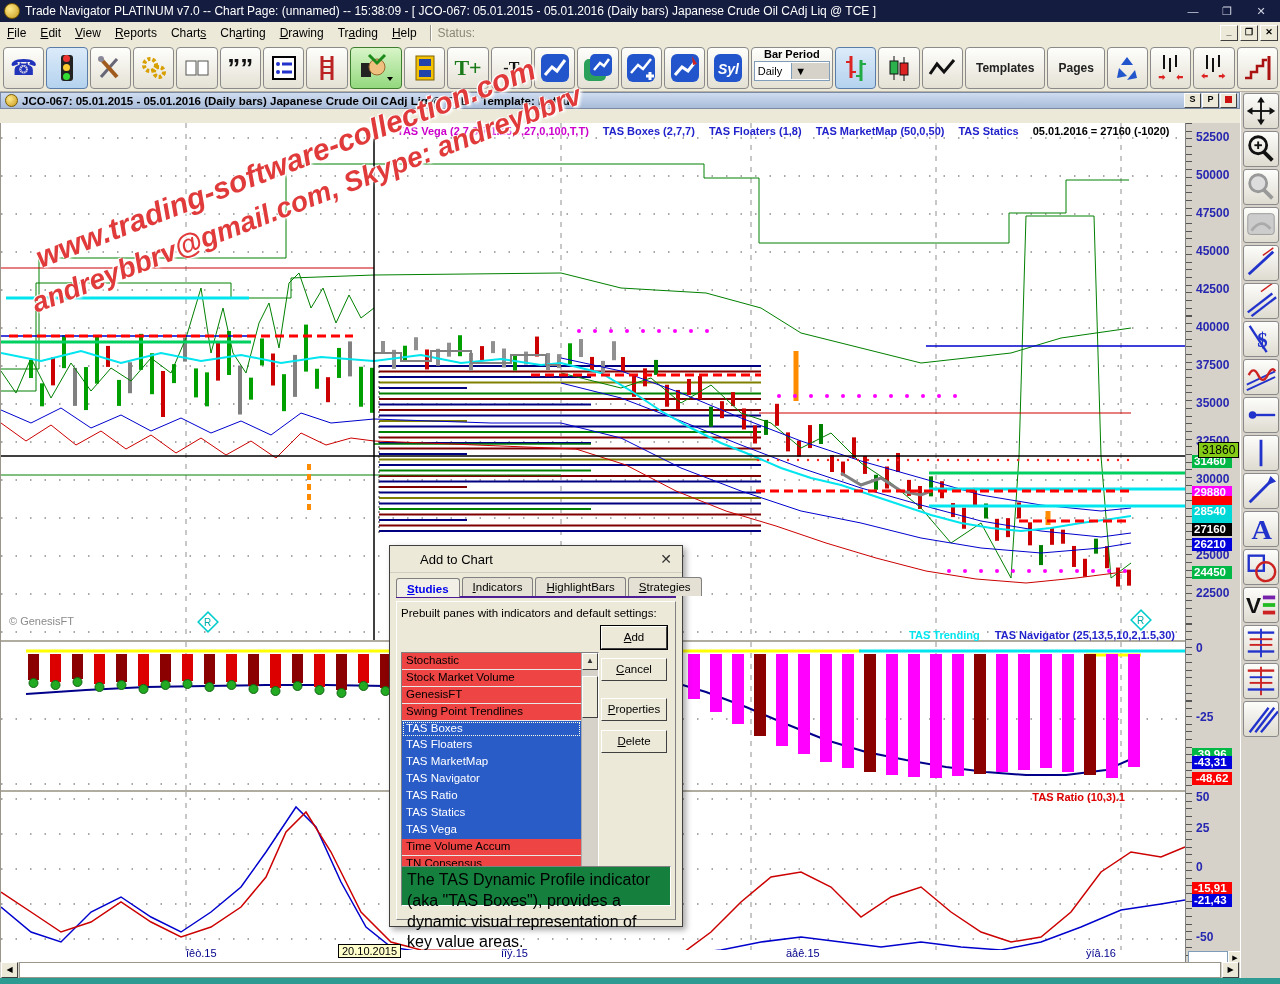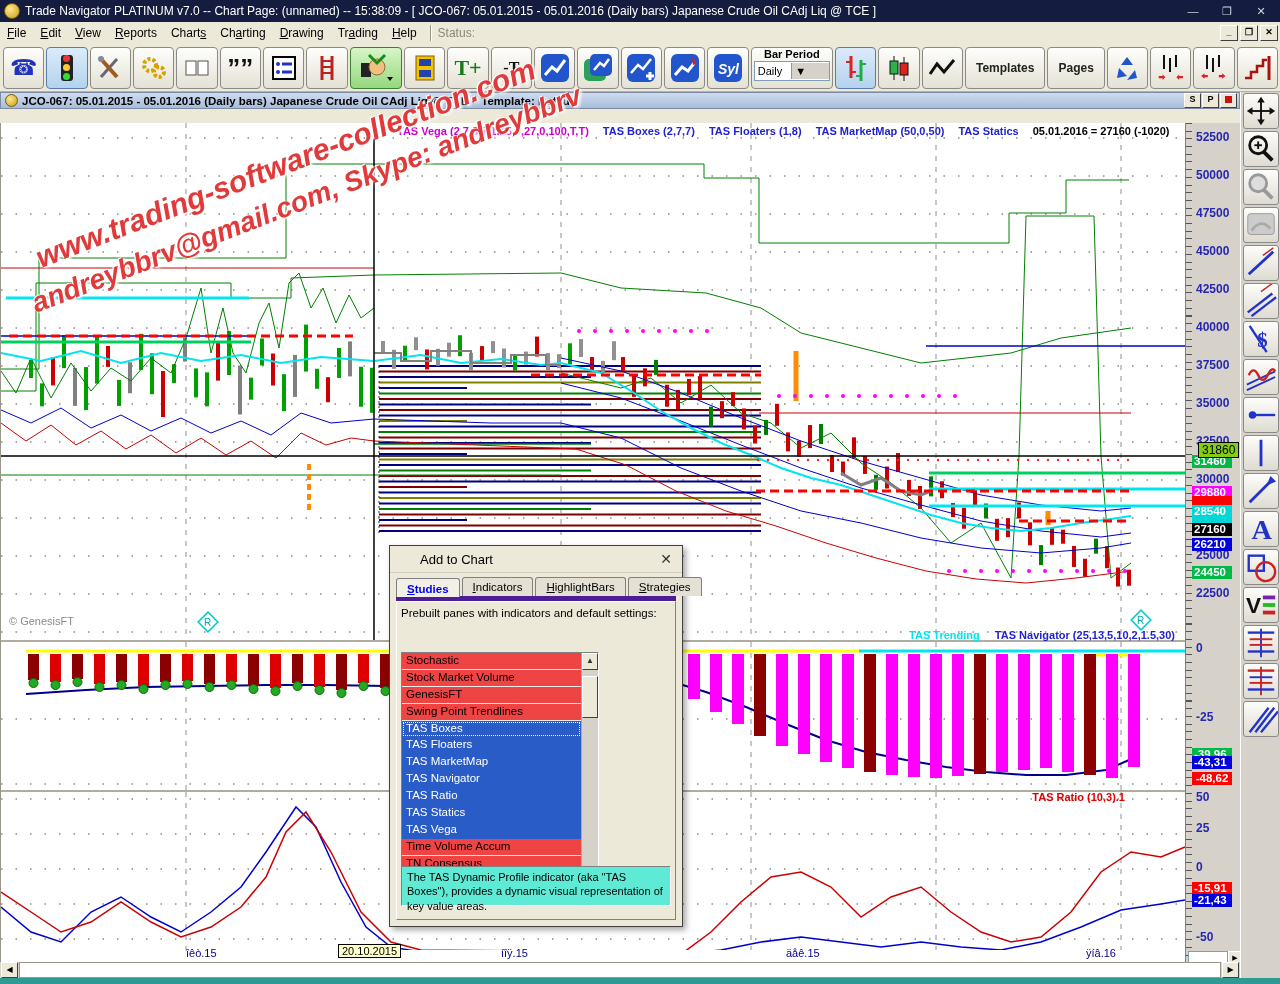--- a/index.html
+++ b/index.html
@@ -65,38 +65,38 @@
   
   #hscroll{position:absolute;left:0;top:962px;width:1240px;height:16px;background:#d6d2c9;display:flex;align-items:center;}
   .sbarrow{width:15px;height:14px;background:#ece9d8;border:1px solid;border-color:#fff #404040 #404040 #fff;font-size:8px;text-align:center;line-height:13px;margin:0 1px;}
   #sbtrack{flex:1;height:14px;background:#fff;border:1px solid #9a968a;}
   #taskstrip{position:absolute;left:0;top:978px;width:1280px;height:6px;background:#2e9b93;}
   
   #dialog{position:absolute;left:389px;top:545px;width:294px;height:382px;background:#ece9d8;border:1px solid #404040;box-shadow:3px 3px 6px rgba(0,0,0,.35);box-sizing:border-box;z-index:50;}
   #dlgtitle{height:26px;display:flex;align-items:center;border-bottom:1px solid #d0cdc0;}
   #dlgtitle .t{margin-left:30px;font-size:13px;color:#000;}
   #dlgclose{margin-left:auto;margin-right:10px;font-size:14px;color:#333;}
-  #dlgtabs{display:flex;margin:4px 6px 0;border-bottom:6px solid #4c1d95;}
+  #dlgtabs{display:flex;margin:4px 6px 0;border-bottom:2px solid #4c1d95;}
   .tab{font-size:11.5px;padding:3px 10px 2px;border:1px solid #808080;border-bottom:none;border-radius:3px 3px 0 0;background:#e4e1d4;margin-right:2px;color:#000;}
   .tab.sel{background:#f2f0e6;color:#0000ee;font-weight:bold;position:relative;top:1px;padding-top:4px;}
   #dlgbody{position:absolute;left:6px;right:6px;top:55px;bottom:6px;border:1px solid;border-color:#fff #808080 #808080 #fff;background:#ece9d8;}
   #dlglabel{font-size:11.5px;margin:5px 4px 4px;color:#000;}
   #listwrap{position:absolute;left:4px;top:24px;width:196px;height:234px;border:1px solid;border-color:#808080 #fff #fff #808080;background:#ef4444;overflow:hidden;display:flex;margin-top:26px;}
   #listitems{flex:1;}
   .litem{height:15.9px;font-size:11.5px;padding-left:4px;color:#000;white-space:nowrap;line-height:15.9px;border-bottom:1px solid #e8e8e8;}
   .litem.sel{background:#2a5cc8;color:#fff;border-bottom:1px solid #2a5cc8;}
   .litem.focus{outline:1px dotted #ffd;outline-offset:-2px;}
   #listscroll{width:16px;background:#d6d2c9;display:flex;flex-direction:column;border-left:1px solid #aaa;}
   .lsbtn{height:15px;background:#ece9d8;border:1px solid;border-color:#fff #404040 #404040 #fff;font-size:8px;text-align:center;line-height:14px;color:#333;}
   #lsthumb{height:40px;margin-top:6px;background:#ece9d8;border:1px solid;border-color:#fff #404040 #404040 #fff;}
   #lstrack{flex:1;}
   #btncol{position:absolute;right:8px;top:24px;width:66px;}
   .dbtn{width:66px;height:23px;background:#ece9d8;border:1px solid;border-color:#fff #404040 #404040 #fff;font-size:11.5px;text-align:center;line-height:21px;box-sizing:border-box;color:#000;}
   .dbtn.def{outline:1px solid #000;}
-  #descbox{position:absolute;left:4px;right:4px;top:264px;height:40px;border:1px solid;border-color:#808080 #fff #fff #808080;background:#5eead4;font-size:11px;padding:3px 5px;box-sizing:border-box;line-height:1.3;}
+  #descbox{position:absolute;left:4px;right:4px;top:264px;height:40px;border:1px solid;border-color:#808080 #fff #fff #808080;background:#15803d;font-size:16px;padding:3px 5px;box-sizing:border-box;line-height:1.3;}
   u{text-decoration:underline;}
 </style>
 </head>
 <body>
 
 <div id="screen">
 
   <div id="titlebar">
     <div class="ticon"></div>
     <div class="ttext">Trade Navigator PLATINUM v7.0  --  Chart Page: (unnamed) -- 15:38:09 - [ JCO-067:  05.01.2015 - 05.01.2016  (Daily bars)   Japanese Crude Oil CAdj Liq @ TCE ]</div>
@@ -885,17 +885,23 @@
             <div class="litem">Traders Dynamic Index</div>
           </div>
         <div id="listscroll">
           <div class="lsbtn">▲</div>
           <div id="lstrack">
               <div id="lsthumb"></div>
             </div>
           <div class="lsbtn">▼</div>
         </div>
       </div>
+      <div id="btncol">
+          <div class="dbtn def" style="margin-top: 0px;"><u>A</u>dd</div>
+          <div class="dbtn" style="margin-top: 9px;"><u>C</u>ancel</div>
+          <div class="dbtn" style="margin-top: 17px;"><u>P</u>roperties</div>
+          <div class="dbtn" style="margin-top: 9px;"><u>D</u>elete</div>
+        </div>
       <div id="descbox">The TAS Dynamic Profile indicator (aka "TAS Boxes"), provides a dynamic visual representation of key value areas.</div>
     </div>
   </div>
 
 </div>
 
 </body></html>

